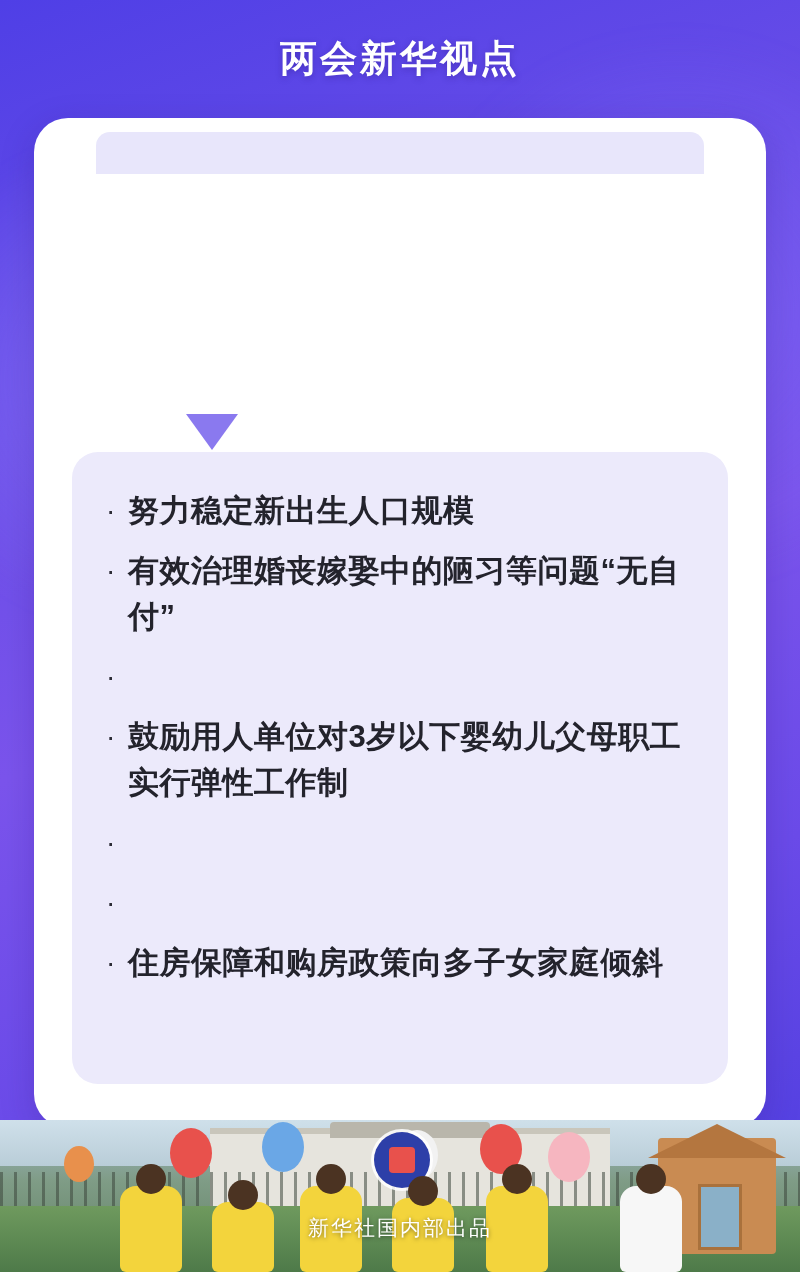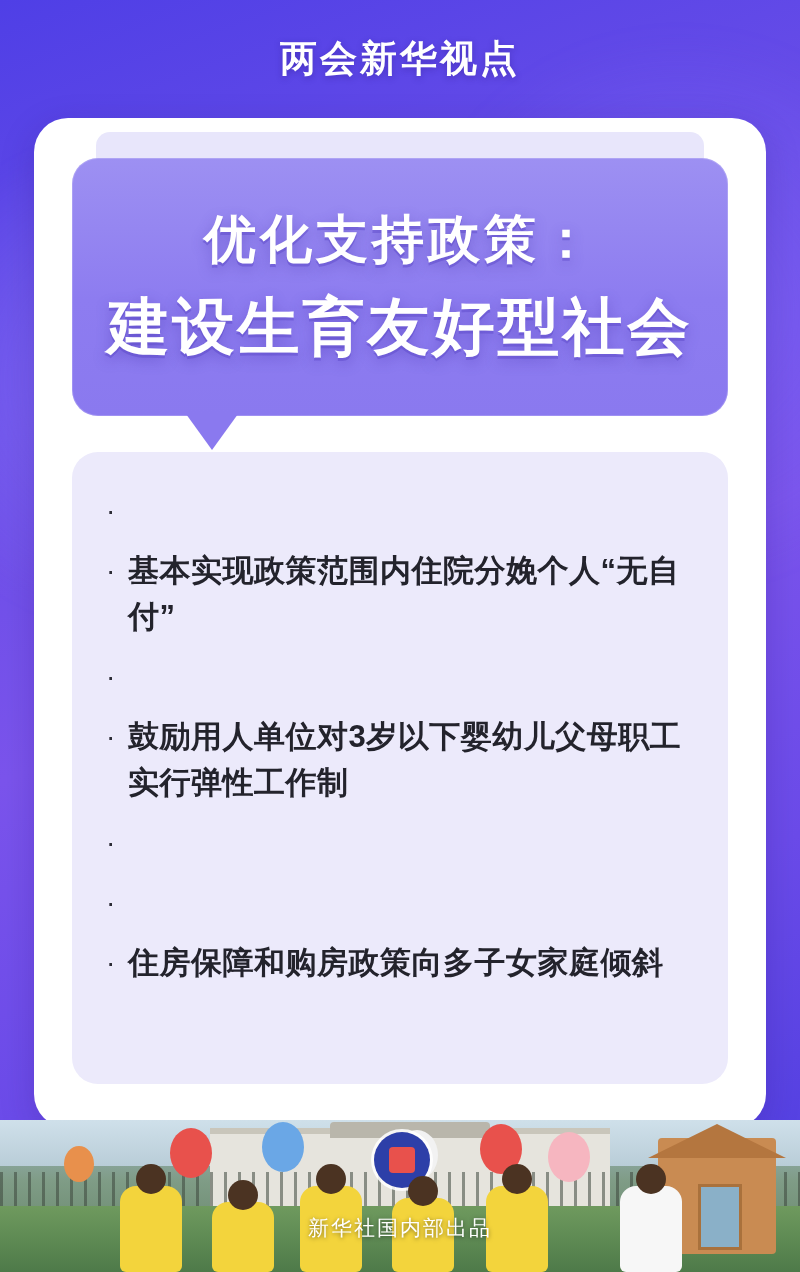--- a/index.html
+++ b/index.html
@@ -327,36 +327,31 @@
   <div class="bg-glow-b"></div>
   <div class="bg-glow-c"></div>
 
   <div class="header">
     <div class="header-title">两会新华视点</div>
   </div>
 
   <div class="card">
     <div class="card-top-strip"></div>
 
-    <div class="bubble">
-      <div class="bubble-inner">
-        <div class="bubble-line1">优化支持政策：</div>
-        <div class="bubble-line2">建设生育友好型社会</div>
-      </div>
-    </div>
     <div class="bubble-tail"></div>
 
     <div class="panel">
       <ul class="bullet-list">
         <li class="bullet-item">
           <span class="bullet-dot">·</span>
-        </li>
-        <li class="bullet-item">
-          <span class="bullet-dot">·</span>
-          <span class="bullet-text">基本实现政策范围内住院分娩个人“无自付”</span>
+          <span class="bullet-text">努力稳定新出生人口规模</span>
+        </li>
+        <li class="bullet-item">
+          <span class="bullet-dot">·</span>
+          <span class="bullet-text">有效治理婚丧嫁娶中的陋习等问题“无自付”</span>
         </li>
         <li class="bullet-item">
           <span class="bullet-dot">·</span>
         </li>
         <li class="bullet-item">
           <span class="bullet-dot">·</span>
           <span class="bullet-text">鼓励用人单位对3岁以下婴幼儿父母职工实行弹性工作制</span>
         </li>
         <li class="bullet-item">
           <span class="bullet-dot">·</span>

